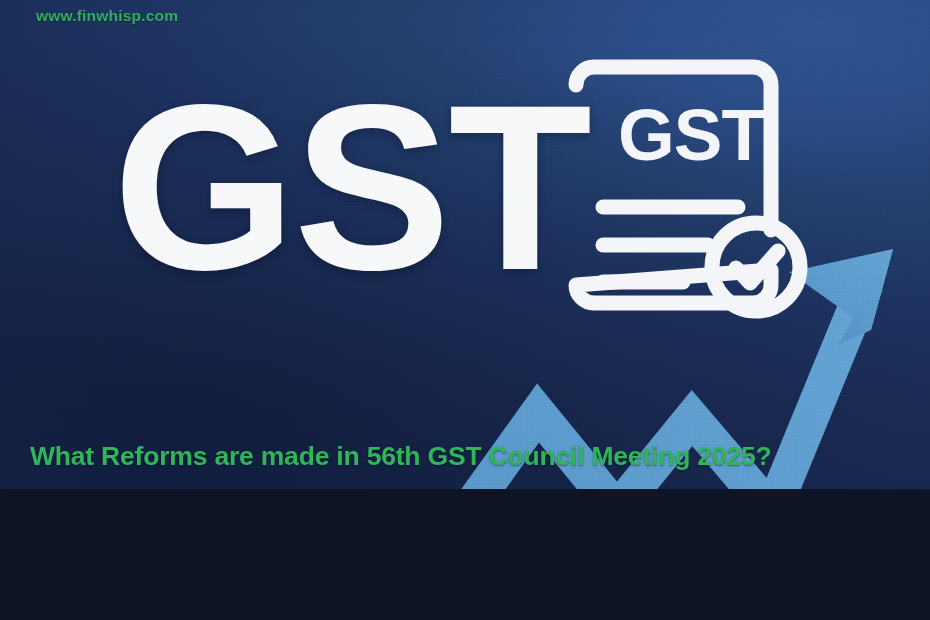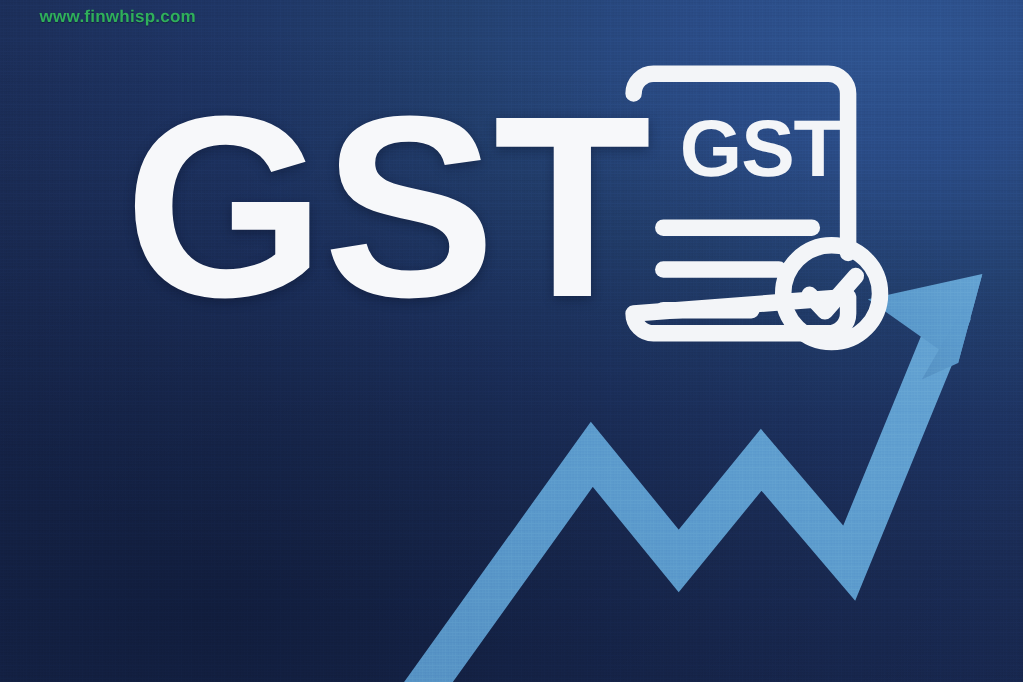--- a/index.html
+++ b/index.html
@@ -3,21 +3,21 @@
 <meta charset="utf-8">
 <style>
   html, body {
     margin: 0;
     padding: 0;
     background: #0c1426;
   }
   #stage {
     position: relative;
     width: 930px;
-    height: 620px;
+    height: 489px;
     overflow: hidden;
     font-family: "Liberation Sans", sans-serif;
     background: #1d3163;
   }
   
   .bg-base {
     position: absolute;
     inset: 0;
     background:
       radial-gradient(115% 95% at 88% 6%, #2f5490 0%, #2a4b85 18%, #23406f 38%, #1e3463 60%, #1b2d57 80%, #182850 100%);
@@ -135,20 +135,21 @@
     <polygon points="893,249 838,345 871,330" fill="url(#arrGrad)"></polygon>
   </svg>
 
   <div class="bg-noise"></div>
 
   <div class="watermark">www.finwhisp.com</div>
 
   <div class="title-gst">GST</div>
 
 
+  <div class="question">What Reforms are made in 56th GST Council Meeting 2025?</div>
 
   <svg class="doc-icon" viewBox="0 0 266 266" xmlns="http://www.w3.org/2000/svg">
 
     <path d="M 28,30
              a 18,18 0 0 1 18,-18
              L 205,12
              a 18,18 0 0 1 18,18
              L 223,175
              M 223,215
              L 223,230

